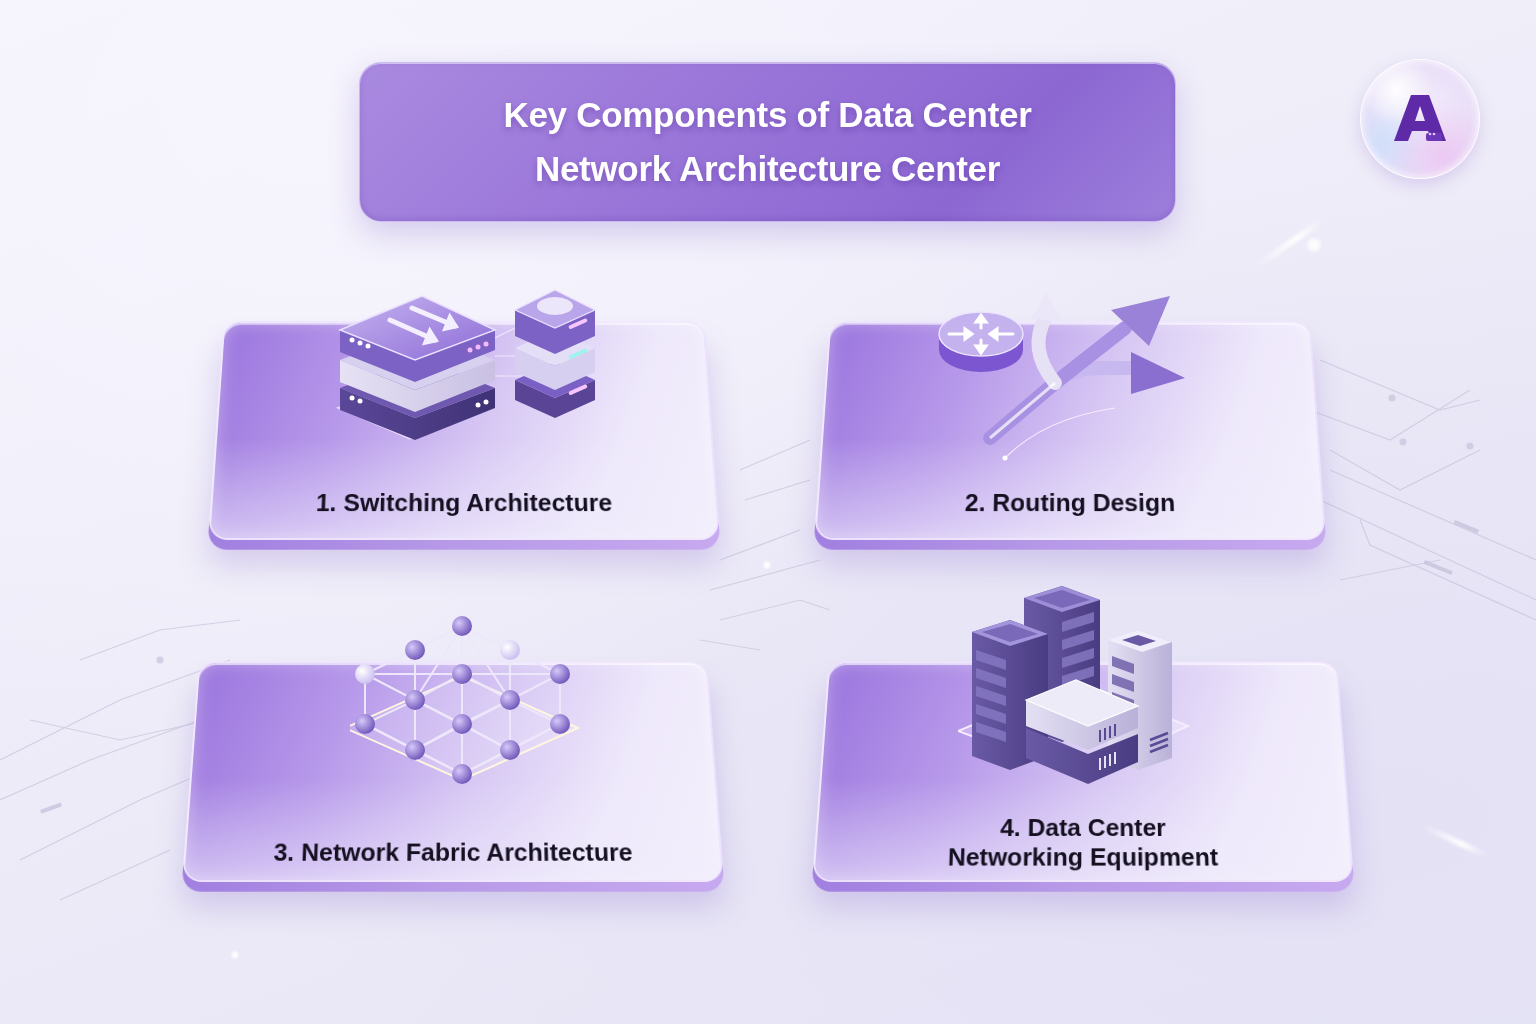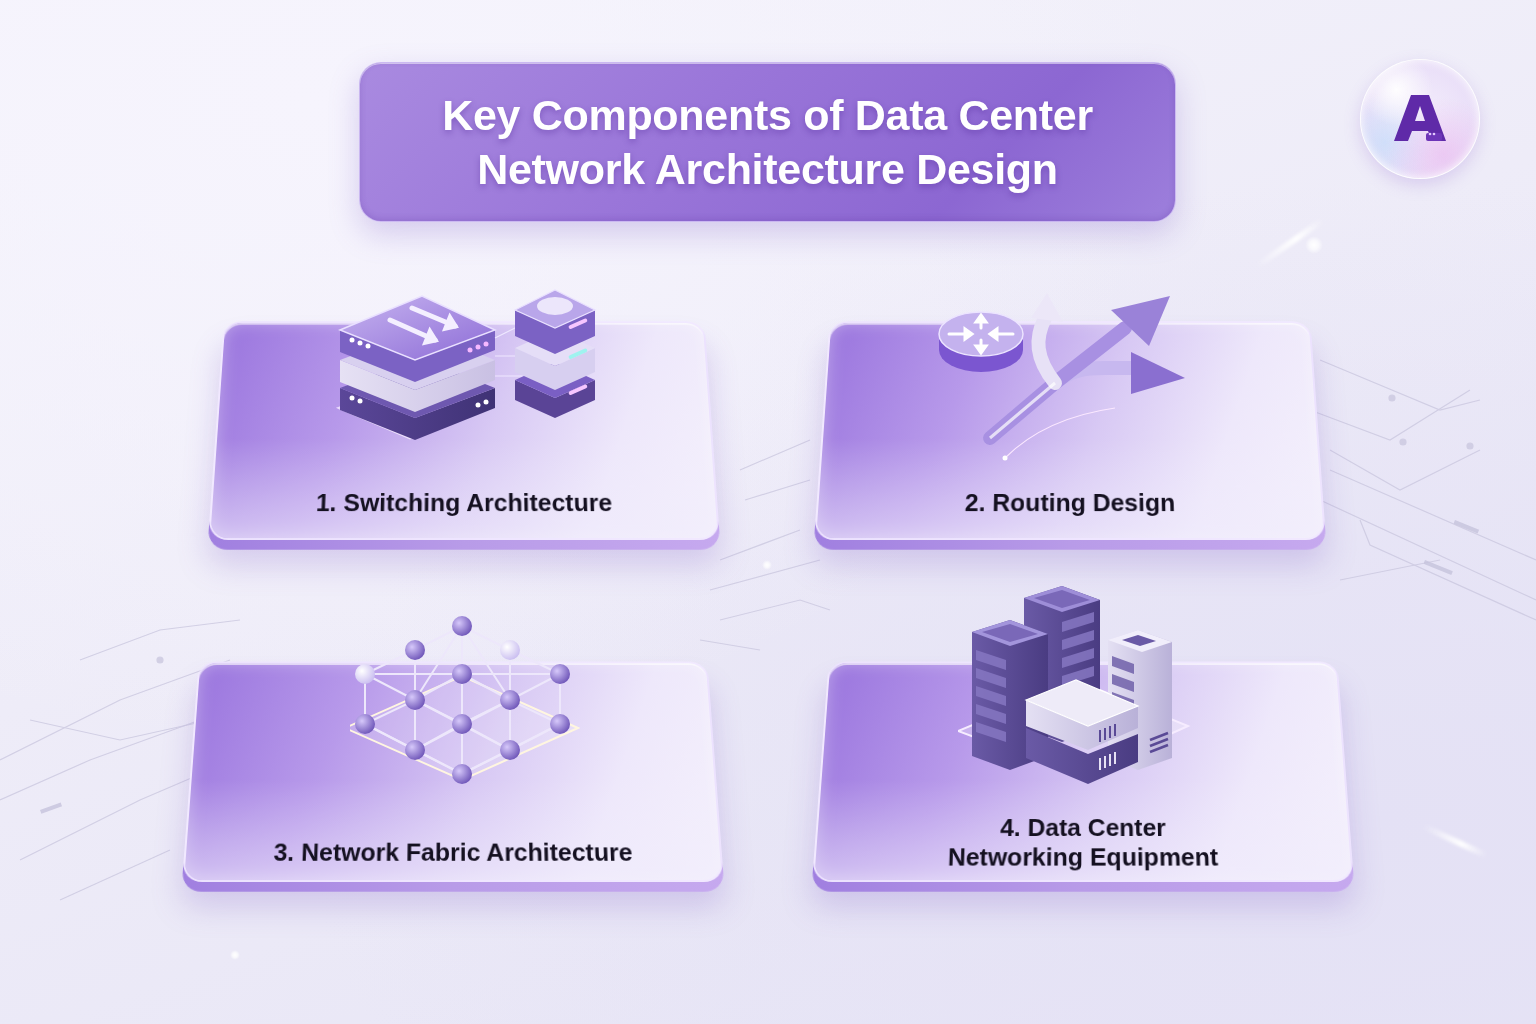--- a/index.html
+++ b/index.html
@@ -26,21 +26,21 @@
   
   .title-box {
     position: absolute; left: 359px; top: 62px; width: 817px; height: 160px;
     border-radius: 22px;
     background: linear-gradient(135deg, #a98ae0 0%, #9a76d9 40%, #8c67d2 75%, #9d7fdc 100%);
     box-shadow: 0 12px 30px rgba(130,100,200,0.28), inset 0 1px 0 rgba(255,255,255,0.5), inset 0 -2px 6px rgba(80,40,150,0.2);
     border: 1.5px solid rgba(210,195,245,0.85);
     display: flex; flex-direction: column; align-items: center; justify-content: center;
   }
   .title-line {
-    color: #ffffff; font-weight: 700; font-size: 43px; line-height: 54px;
+    color: #ffffff; font-weight: 700; font-size: 35px; line-height: 54px;
     letter-spacing: -0.3px;
     text-shadow: 0 3px 6px rgba(70,30,140,0.35);
   }
 
   
   .logo-bubble {
     position: absolute; left: 1360px; top: 59px; width: 120px; height: 120px; border-radius: 50%;
     background:
       radial-gradient(circle at 30% 25%, rgba(255,255,255,0.95) 0%, rgba(255,255,255,0) 30%),
       radial-gradient(circle at 70% 80%, rgba(235,190,240,0.7) 0%, rgba(235,190,240,0) 45%),
@@ -128,21 +128,21 @@
 </svg>
 
 <div class="sparkle" style="left:1305px;top:236px;width:18px;height:18px;"></div>
 <div class="flare" style="left:1250px;top:240px;width:80px;transform:rotate(-35deg);"></div>
 <div class="flare" style="left:1420px;top:838px;width:70px;transform:rotate(25deg);"></div>
 <div class="sparkle" style="left:230px;top:950px;width:10px;height:10px;"></div>
 <div class="sparkle" style="left:762px;top:560px;width:10px;height:10px;"></div>
 
 <div class="title-box">
   <div class="title-line">Key Components of Data Center</div>
-  <div class="title-line">Network Architecture Design</div>
+  <div class="title-line">Network Architecture Center</div>
 </div>
 
 <div class="logo-bubble">
   <svg width="56" height="52" viewBox="0 0 56 52">
     <path d="M19 2 L37 2 L54 48 L40 48 L36 38 L20 38 L16 48 L2 48 Z M23 28 L33 28 L28 13 Z" fill="#5f2aa8"></path>
     <rect x="34" y="40" width="16" height="8" rx="2" fill="#6d35b8"></rect>
     <circle cx="38" cy="41" r="1.3" fill="#e3c8ff"></circle>
     <circle cx="42" cy="41" r="1.3" fill="#e3c8ff"></circle>
   </svg>
 </div>

